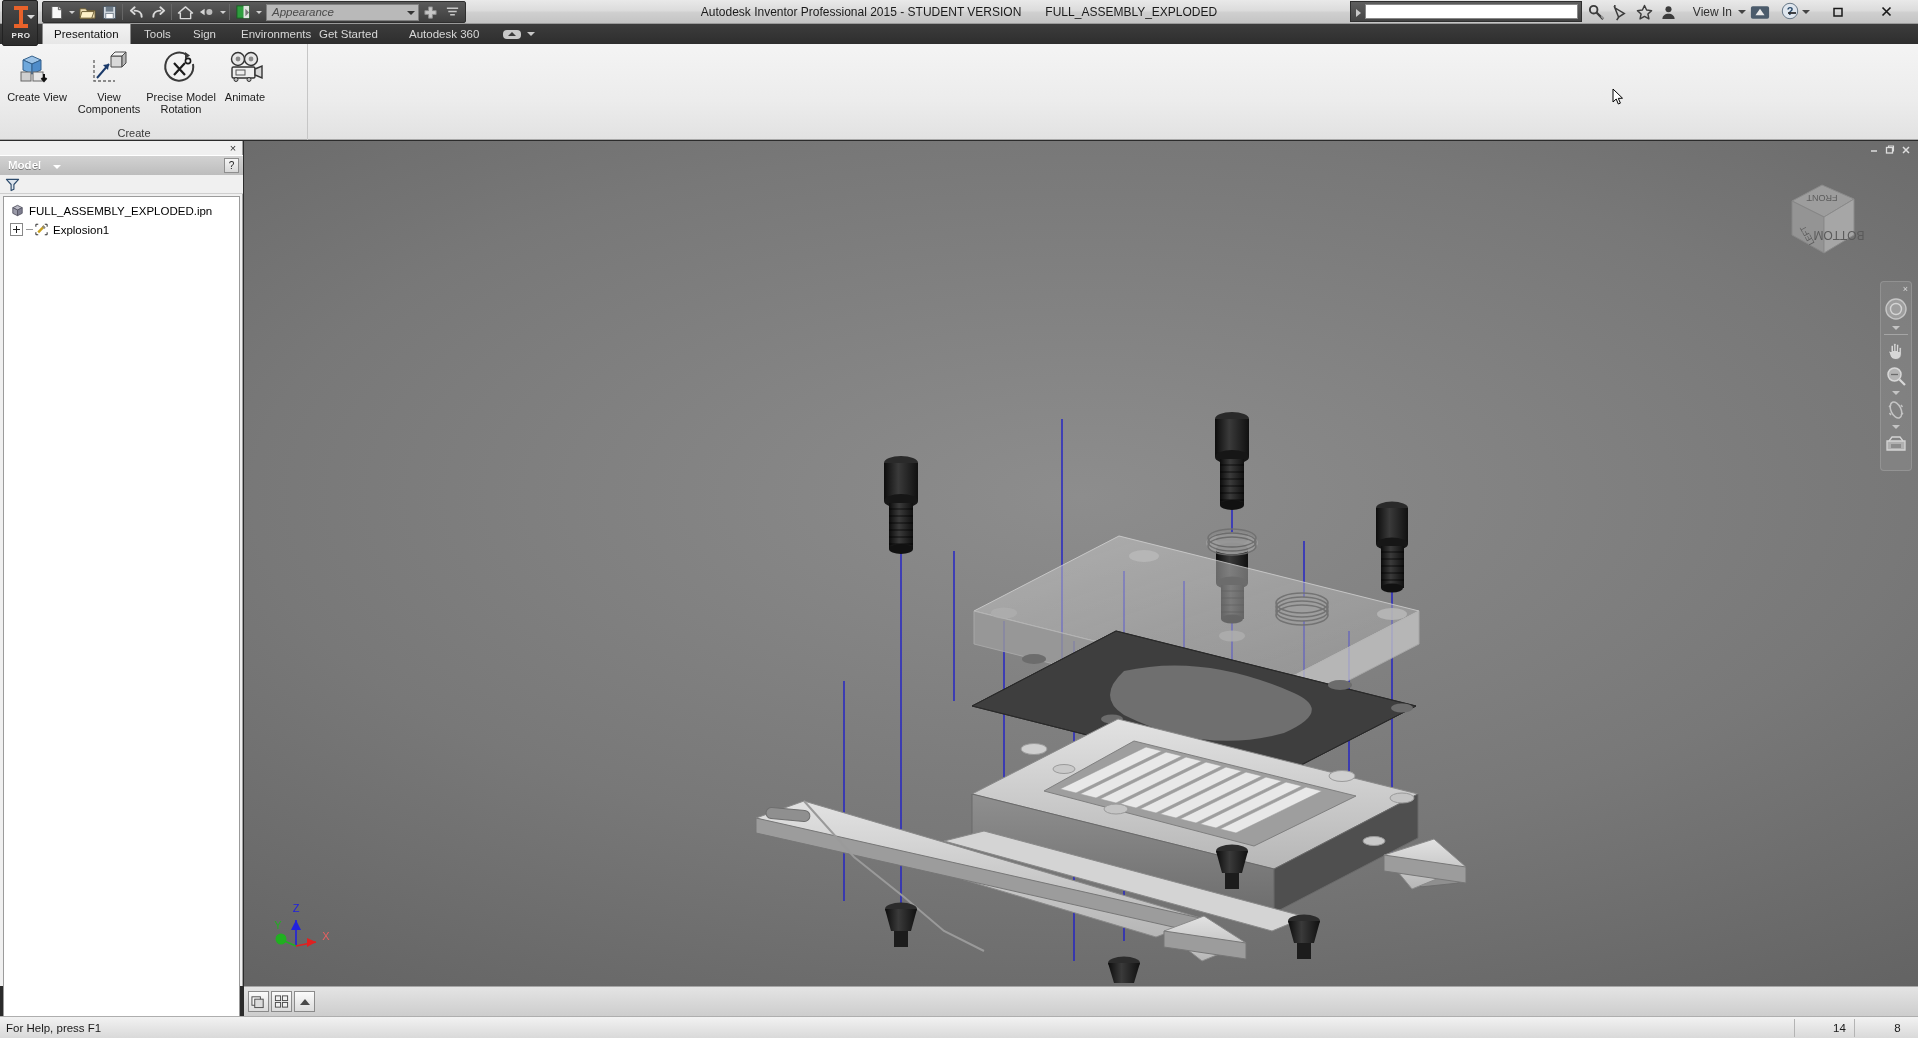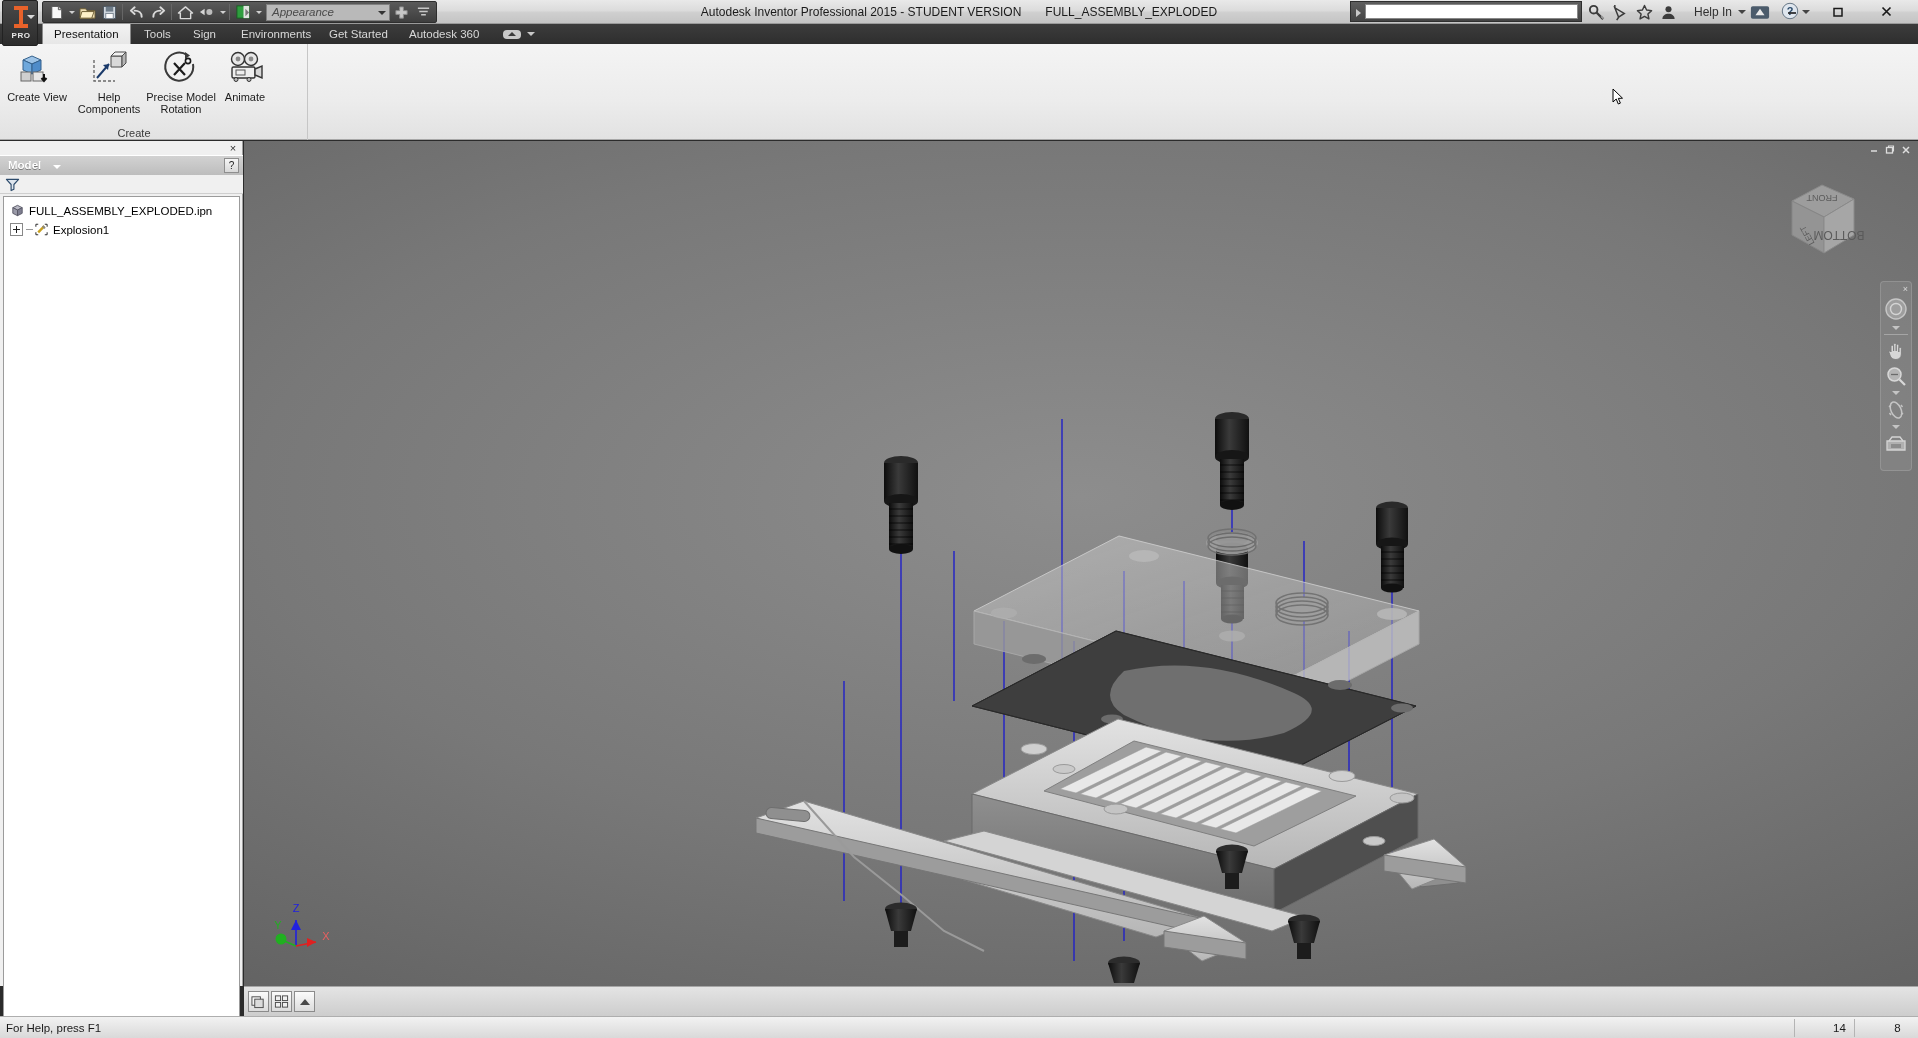--- a/index.html
+++ b/index.html
@@ -23,21 +23,21 @@
   #qat { position:absolute; left:42px; top:1px; height:22px;
          background:linear-gradient(to bottom,#5a5a5a,#3e3e3e);
          border:1px solid #2e2e2e; border-radius:2px; display:flex; align-items:center;
          padding:0 2px; gap:0px; }
   .qat-btn { width:22px; height:20px; display:flex; align-items:center; justify-content:center;
              cursor:default; }
   .qat-sep { width:1px; height:16px; background:#666; margin:0 2px; }
   .qat-caret { width:9px; height:20px; display:flex;align-items:center;justify-content:center; }
   .qat-caret i { display:block; width:0;height:0;border-left:3px solid transparent;
                  border-right:3px solid transparent;border-top:3px solid #d0d0d0; }
-  #appearance { width:124px; height:17px; background:#b9b9b9; border:1px solid #808080;
+  #appearance { width:153px; height:17px; background:#b9b9b9; border:1px solid #808080;
                 display:flex; align-items:center; padding-left:5px; margin-left:3px;
                 font-size:11.5px; font-style:italic; color:#4a4a4a; position:relative; }
   #appearance .dd { position:absolute; right:3px; top:6px; width:0;height:0;
                     border-left:4px solid transparent;border-right:4px solid transparent;
                     border-top:4px solid #333; }
   #apptitle { position:absolute; left:0; top:0; width:1918px; height:39px; line-height:24px;
               text-align:center; font-size:12px; color:#1a1a1a; pointer-events:none; }
   #apptitle .doc { margin-left:24px; }
 
   #searchwrap { position:absolute; right:336px; top:1px; width:232px; height:21px;
@@ -277,21 +277,21 @@
     <svg width="17" height="17" viewBox="0 0 18 18">
         <path d="M9 1.5 11.2 6.4 16.5 7 12.6 10.6 13.7 15.8 9 13.2 4.3 15.8 5.4 10.6 1.5 7 6.8 6.4Z" fill="none" stroke="#3b3b3b" stroke-width="1.5" stroke-linejoin="round"></path>
       </svg>
   </div>
   <div class="tb-icon" style="right:240px">
     <svg width="17" height="17" viewBox="0 0 18 18">
         <circle cx="9" cy="5.5" r="3.2" fill="#3b3b3b"></circle>
         <path d="M2.5 16c0-3.8 2.9-5.8 6.5-5.8s6.5 2 6.5 5.8z" fill="#3b3b3b"></path>
       </svg>
   </div>
-  <div id="signin">Help In</div>
+  <div id="signin">View In</div>
   <div id="signin-caret"></div>
   <div class="tb-icon" style="right:148px">
     <svg width="20" height="17" viewBox="0 0 22 18">
         <rect x="1" y="2" width="20" height="14" rx="2" fill="#4b5b6b"></rect>
         <path d="M6 12 L11 5 L16 12Z" fill="#e9e9e9"></path>
       </svg>
   </div>
   <div id="helpwrap">
     <svg width="20" height="20" viewBox="0 0 22 22">
         <circle cx="11" cy="11" r="8.5" fill="#dfe6ee" stroke="#5b6b7b"></circle>
@@ -315,21 +315,21 @@
         <path d="M2.5 2.5 L10.5 10.5 M10.5 2.5 L2.5 10.5" stroke="#1a1a1a" stroke-width="1.7"></path>
       </svg>
   </div>
 </div>
 
 <div id="tabbar">
   <div class="rtab active" style="left:42px">Presentation</div>
   <div class="rtab" style="left:133px">Tools</div>
   <div class="rtab" style="left:182px">Sign</div>
   <div class="rtab" style="left:230px">Environments</div>
-  <div class="rtab" style="left:318px">Get Started</div>
+  <div class="rtab" style="left:308px">Get Started</div>
   <div class="rtab" style="left:398px">Autodesk 360</div>
   <div id="a360icon" style="left:502px">
     <svg width="20" height="14" viewBox="0 0 20 14">
         <rect x="1" y="3" width="18" height="9" rx="4" fill="#c9c9c9"></rect>
         <path d="M6 9 L10 5 L14 9Z" fill="#3a3a3a"></path>
       </svg>
   </div>
   <div id="a360caret" style="left:527px"></div>
 </div>
 
@@ -354,21 +354,21 @@
       <span class="ico">
         <svg width="40" height="38" viewBox="0 0 40 38">
           <path d="M22 6 L33 6 L33 17 L22 17 Z" fill="#d9d9d9" stroke="#4a4a4a"></path>
           <path d="M22 6 L26 2 L37 2 L33 6 Z" fill="#f0f0f0" stroke="#4a4a4a"></path>
           <path d="M33 6 L37 2 L37 13 L33 17 Z" fill="#b5b5b5" stroke="#4a4a4a"></path>
           <path d="M8 28 L20 14" stroke="#1a3a6a" stroke-width="2"></path>
           <path d="M20 14 l-6 1 5 5 z" fill="#1a3a6a"></path>
           <path d="M5 10 L5 31 L26 31" stroke="#6a6a6a" stroke-width="1.4" fill="none" stroke-dasharray="3,2"></path>
         </svg>
       </span>
-      <span class="lbl"><span>Help</span><br><span>Components</span></span>
+      <span class="lbl"><span>View</span><br><span>Components</span></span>
     </div>
 
     <div class="rbtn" style="left:146px">
       <span class="ico">
         <svg width="40" height="38" viewBox="0 0 40 38">
           <path d="M32 14 A14 14 0 1 1 26 5" fill="none" stroke="#3a3a3a" stroke-width="2"></path>
           <path d="M24 2 l5 3.5 -5 3.5 z" fill="#3a3a3a"></path>
           <path d="M13 13 L24 25 M24 13 L13 25" stroke="#1a1a1a" stroke-width="2.2"></path>
           <circle cx="27" cy="11" r="2.6" fill="none" stroke="#1a1a1a" stroke-width="1.6"></circle>
         </svg>

